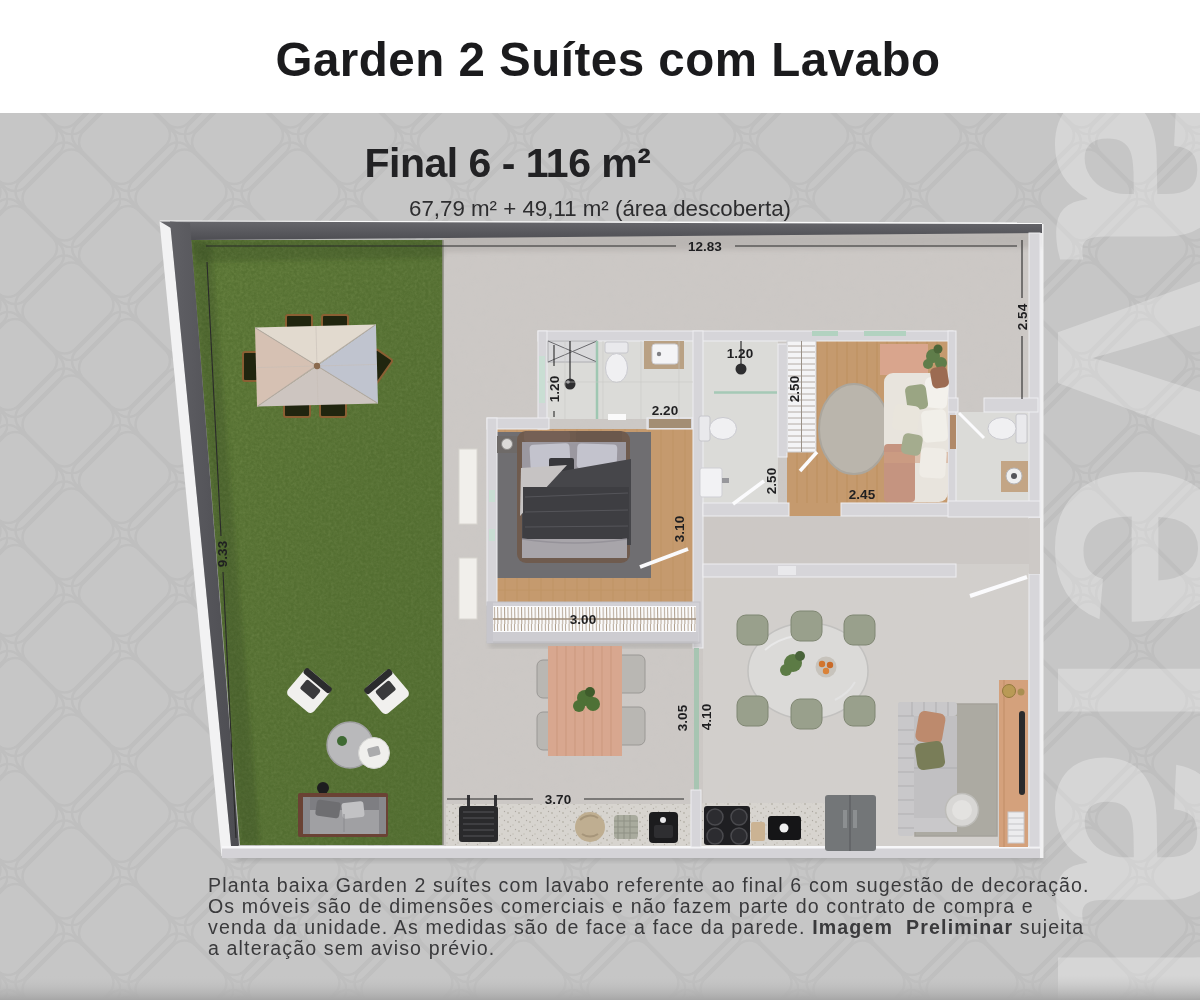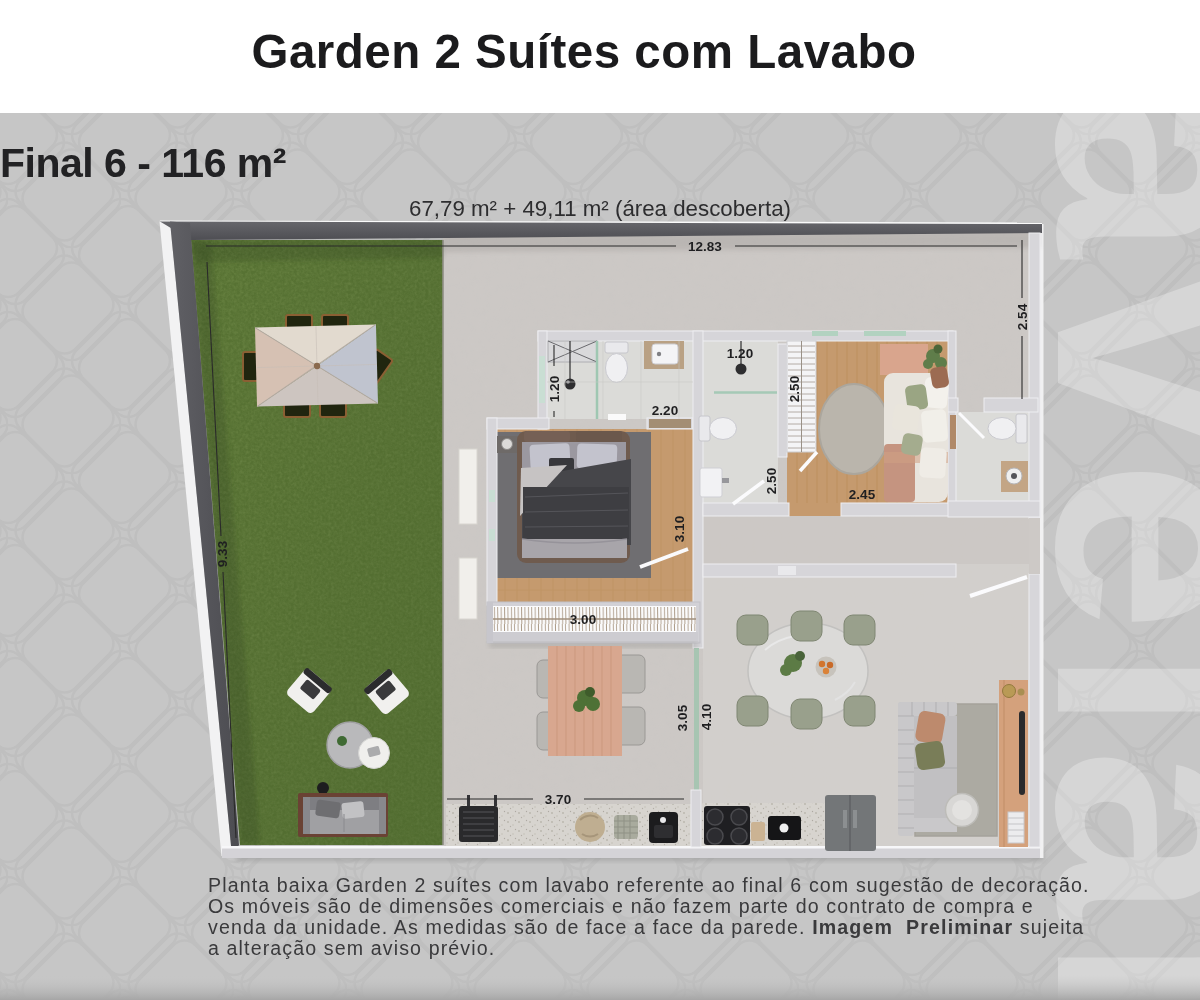--- a/index.html
+++ b/index.html
@@ -1,19 +1,19 @@
 <!DOCTYPE html>
 <html><head>
 <meta charset="utf-8">
 <style>
   html,body{margin:0;padding:0;width:1200px;height:1000px;overflow:hidden;background:#fff;}
   body{font-family:"Liberation Sans",sans-serif;position:relative;}
   .abs{position:absolute;}
-  #title{top:24px;left:0;width:1168px;text-align:center;font-size:47.5px;font-weight:700;color:#1b1b1d;letter-spacing:0.5px;}
-  #final6{top:140px;left:0;width:1015px;text-align:left;font-size:41px;letter-spacing:-0.5px;font-weight:700;color:#222224;}
+  #title{top:32px;left:0;width:1168px;text-align:center;font-size:47.5px;font-weight:700;color:#1b1b1d;letter-spacing:0.5px;padding-left:24px;}
+  #final6{top:140px;left:0;width:1015px;text-align:center;font-size:41px;letter-spacing:-0.5px;font-weight:700;color:#222224;}
   #sub{top:196px;left:0;width:1200px;text-align:center;font-size:22.3px;font-weight:400;color:#2d2d2f;}
   #para{top:875px;left:208px;width:920px;font-size:19.6px;line-height:21px;color:#3a3a3c;font-weight:400;letter-spacing:1.12px;}
 </style>
 </head>
 <body>
 <svg id="scene" class="abs" style="top:0;left:0" width="1200" height="1000" viewBox="0 0 1200 1000" xmlns="http://www.w3.org/2000/svg">
 <defs>
   <pattern id="diam" width="113" height="113" patternUnits="userSpaceOnUse" patternTransform="translate(8,22)">
     <g fill="none" stroke="#bfbfbf" stroke-width="2.6">
       <rect x="-39" y="-39" width="78" height="78" rx="15" transform="rotate(45 0 0)"></rect>

